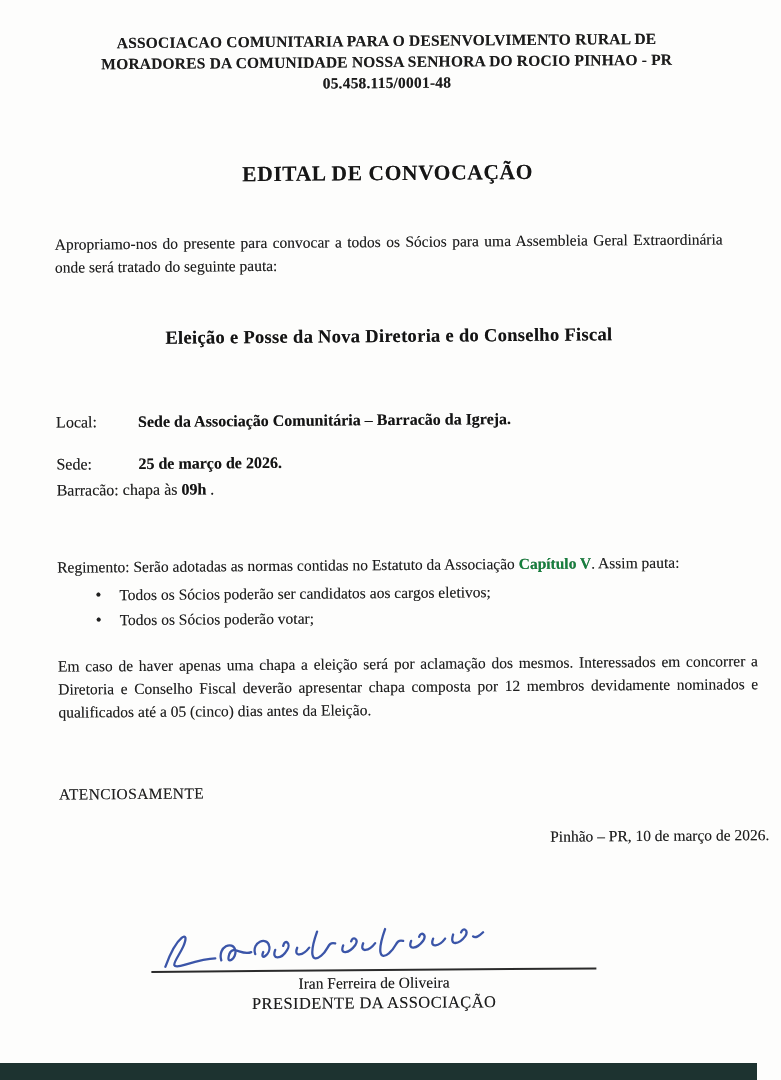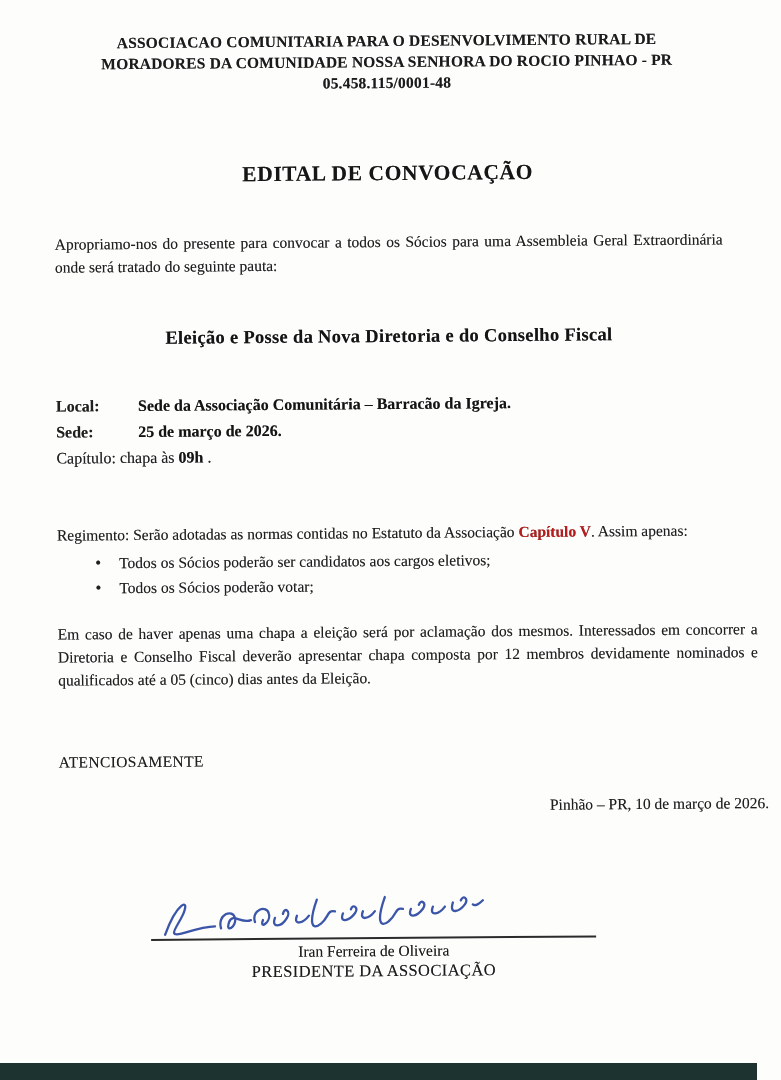--- a/index.html
+++ b/index.html
@@ -53,30 +53,30 @@
     font-weight: bold;
     font-size: 18.5px;
     letter-spacing: 0.3px;
     color: #141414;
   }
   .details {
     margin: 44px 0 0 57px;
     font-size: 16px;
     line-height: 26px;
   }
-  .details .lbl { display: inline-block; width: 78px; font-weight: bold; }
+  .details .lbl { display: inline-block; width: 78px; font-weight: normal; margin-top: 16px; }
   .details .val { font-weight: bold; color: #141414; }
   .regimento {
     width: 700px;
     margin: 52px 0 0 57px;
     font-size: 15.5px;
     line-height: 23px;
     text-align: justify;
   }
-  .bold-inline { font-weight: bold; color: #b91c1c; }
+  .bold-inline { font-weight: bold; color: #15803d; }
   .bullets {
     width: 660px;
     margin: 4px 0 0 57px;
     padding: 0;
     list-style: none;
     font-size: 15.5px;
     line-height: 25px;
   }
   .bullets li { position: relative; padding-left: 62px; }
   .bullets li::before {
@@ -149,30 +149,30 @@
     <div class="details">
       <div>
         <span class="lbl">Local:</span>
         <span class="val">Sede da Associação Comunitária – Barracão da Igreja.</span>
       </div>
       <div>
         <span class="lbl">Sede:</span>
         <span class="val">25 de março de 2026.</span>
       </div>
       <div>
-        <span>Capítulo:</span>
+        <span>Barracão:</span>
         <span>chapa às</span>
         <span class="val">09h</span>
         <span>.</span>
       </div>
     </div>
 
     <p class="regimento">
       <span>Regimento: Serão adotadas as normas contidas no Estatuto da Associação</span>
-      <span class="bold-inline">Capítulo V</span><span>. Assim apenas:</span>
+      <span class="bold-inline">Capítulo V</span><span>. Assim pauta:</span>
     </p>
 
     <ul class="bullets">
       <li>Todos os Sócios poderão ser candidatos aos cargos eletivos;</li>
       <li>Todos os Sócios poderão votar;</li>
     </ul>
 
     <p class="single-slate">Em caso de haver apenas uma chapa a eleição será por aclamação dos mesmos. Interessados em concorrer a Diretoria e Conselho Fiscal deverão apresentar chapa composta por 12 membros devidamente nominados e qualificados até a 05 (cinco) dias antes da Eleição.</p>
 
     <div class="closing">ATENCIOSAMENTE</div>

